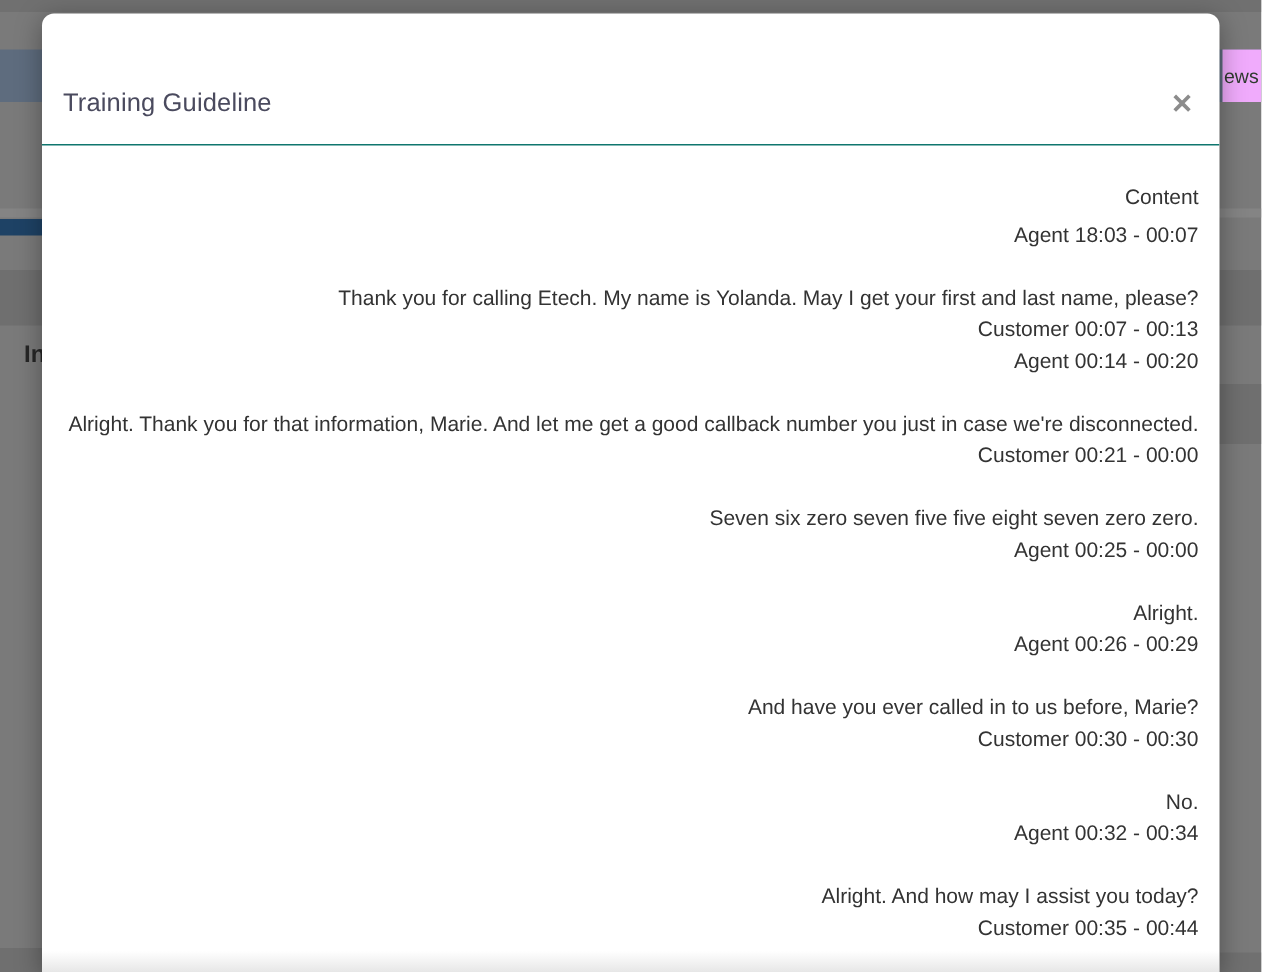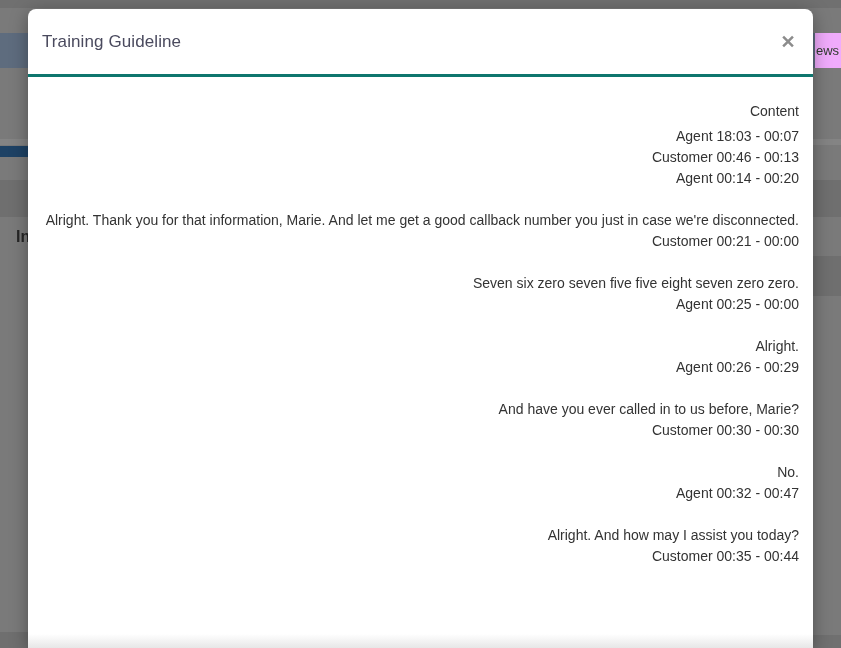--- a/index.html
+++ b/index.html
@@ -54,25 +54,26 @@
     left: 28px; top: 9px;
     width: 785px; height: 639px;
     background: #ffffff;
     border-radius: 8px 8px 0 0;
     box-shadow: 0 4px 18px rgba(0,0,0,0.35);
     z-index: 10;
     overflow: hidden;
   }
   .modal-header {
     position: relative;
-    height: 68px;
+    height: 56px;
     padding: 0 14px;
     display: flex;
     align-items: center;
-    border-bottom: 3px solid #0f766e;
+    border-bottom: 1px solid #0f766e;
+    margin-top: 32px;
   }
   .modal-title {
     font-size: 17px;
     color: #4a4a5e;
     font-weight: 500;
     letter-spacing: 0.1px;
   }
   .modal-close {
     position: absolute;
     right: 14px; top: 50%;
@@ -123,32 +124,33 @@
     <div class="modal-header">
       <div class="modal-title">Training Guideline</div>
       <button class="modal-close">
         <span>✕</span>
       </button>
     </div>
     <div class="modal-body">
       <div class="content-label">Content</div>
       <div id="transcript">
           <div class="entry-speaker">Agent 18:03 - 00:07</div>
-          <div class="entry-speaker">Customer 00:46 - 00:13</div>
+          <div class="entry-text">Thank you for calling Etech. My name is Yolanda. May I get your first and last name, please?</div>
+          <div class="entry-speaker">Customer 00:07 - 00:13</div>
           <div class="entry-speaker">Agent 00:14 - 00:20</div>
           <div class="entry-text">Alright. Thank you for that information, Marie. And let me get a good callback number you just in case we're disconnected.</div>
           <div class="entry-speaker">Customer 00:21 - 00:00</div>
           <div class="entry-text">Seven six zero seven five five eight seven zero zero.</div>
           <div class="entry-speaker">Agent 00:25 - 00:00</div>
           <div class="entry-text">Alright.</div>
           <div class="entry-speaker">Agent 00:26 - 00:29</div>
           <div class="entry-text">And have you ever called in to us before, Marie?</div>
           <div class="entry-speaker">Customer 00:30 - 00:30</div>
           <div class="entry-text">No.</div>
-          <div class="entry-speaker">Agent 00:32 - 00:47</div>
+          <div class="entry-speaker">Agent 00:32 - 00:34</div>
           <div class="entry-text">Alright. And how may I assist you today?</div>
           <div class="entry-speaker">Customer 00:35 - 00:44</div>
         </div>
     </div>
     <div class="bottom-fade"></div>
   </div>
 
 </div>
 
 </body></html>

